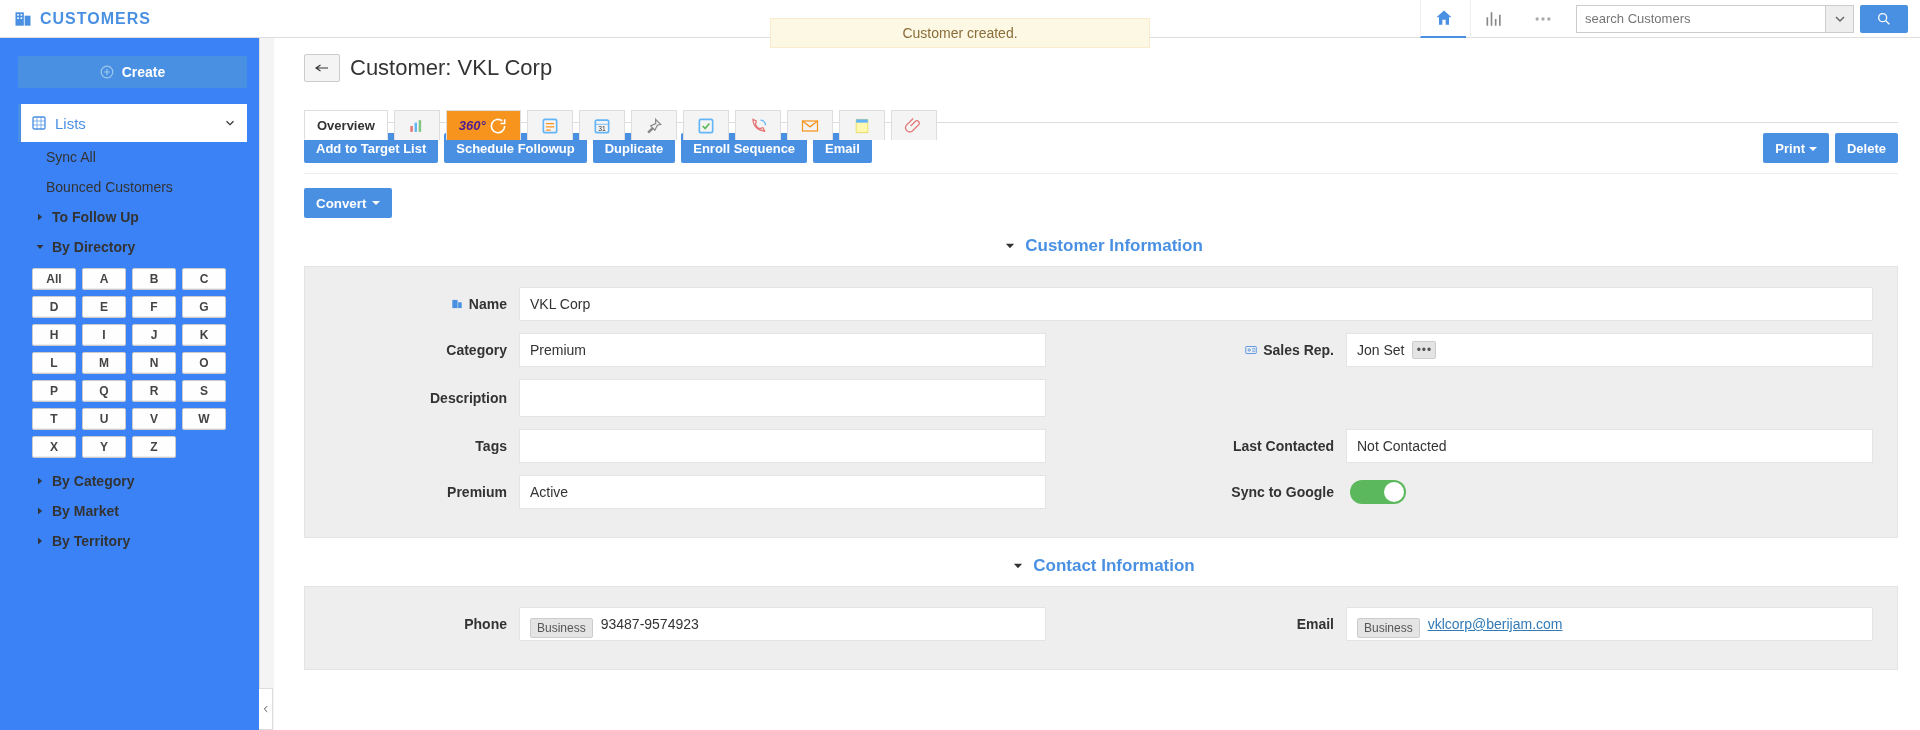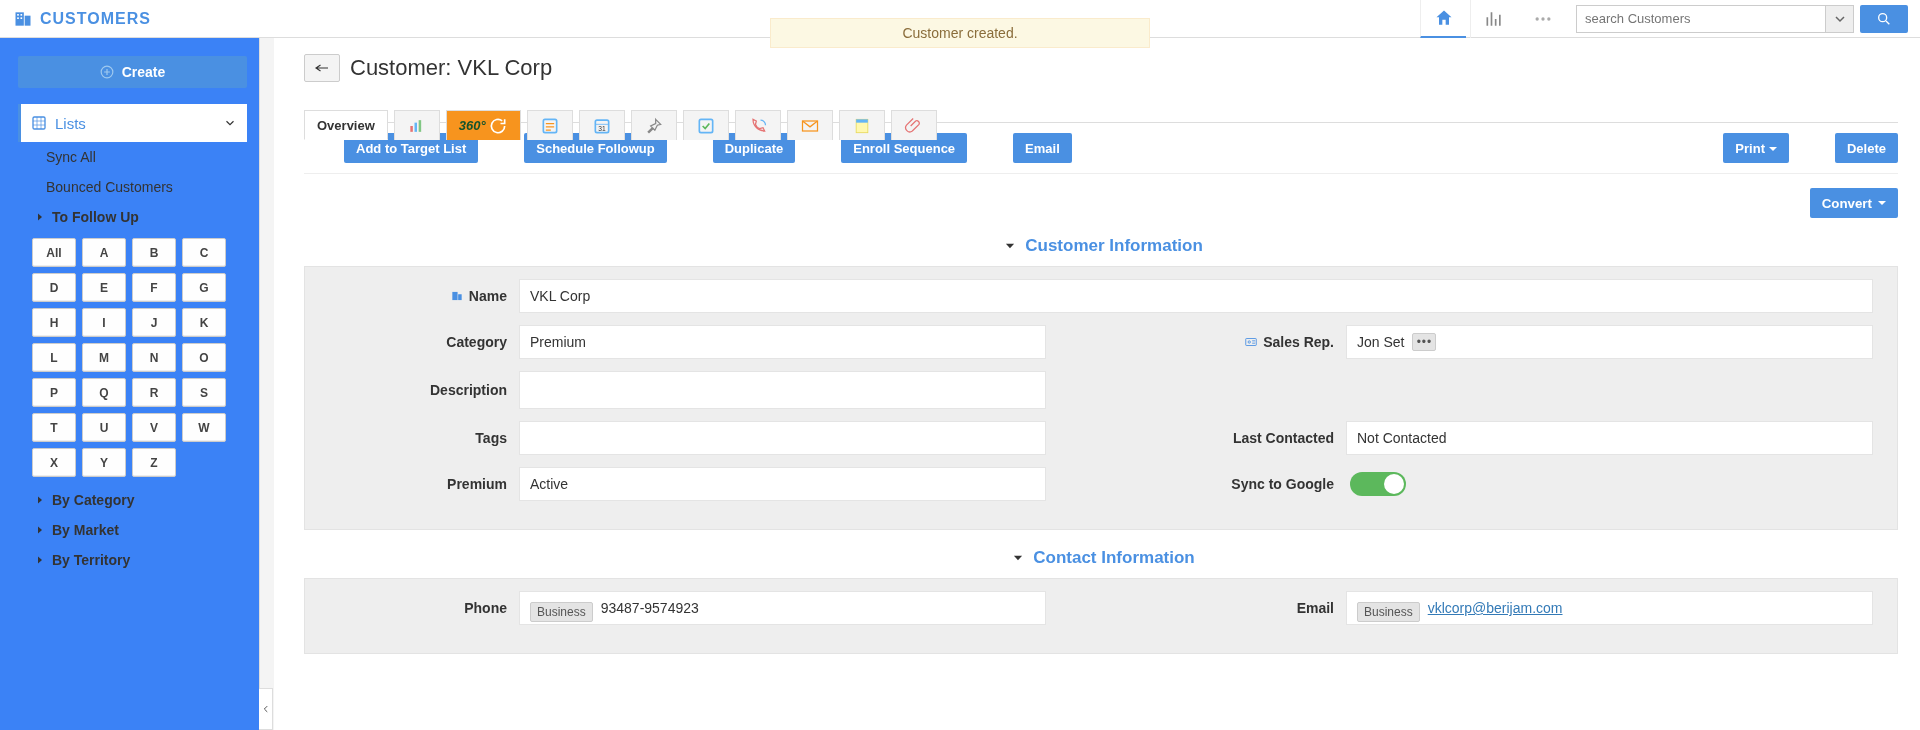--- a/index.html
+++ b/index.html
@@ -27,51 +27,51 @@
   .create-btn { display: flex; align-items: center; justify-content: center; gap: 8px; width: 100%; height: 32px; background: #4a90e2; color: #fff; border: none; font-size: 14px; font-weight: bold; cursor: pointer; border-radius: 2px; }
   .create-btn svg { width: 14px; height: 14px; fill: #9fc9ef; }
   .lists-box { margin-top: 16px; background: #fff; border-left: 3px solid #4a90e2; display: flex; align-items: center; height: 38px; padding: 0 10px; cursor: pointer; }
   .lists-box svg.cal { width: 16px; height: 16px; fill: #4a90e2; margin-right: 8px; }
   .lists-box .label { color: #4a90e2; font-size: 15px; flex: 1; }
   .lists-box svg.chev { width: 14px; height: 14px; fill: #555; }
   .side-item { display: flex; align-items: center; height: 30px; padding-left: 28px; font-size: 14px; color: #333; cursor: pointer; }
   .side-item.bold { font-weight: bold; padding-left: 16px; }
   .side-item svg { width: 12px; height: 12px; margin-right: 6px; fill: #333; }
   .alpha-grid { display: grid; grid-template-columns: repeat(4, 44px); gap: 6px; padding-left: 14px; margin-top: 6px; margin-bottom: 8px; }
-  .alpha-btn { height: 29px; border: 1px solid #ccc; background: #fefefe; display: flex; align-items: center; justify-content: center; font-size: 12px; font-weight: bold; color: #444; cursor: pointer; border-radius: 2px; box-shadow: inset 0 -1px 0 #eee; }
+  .alpha-btn { height: 22px; border: 1px solid #ccc; background: #fefefe; display: flex; align-items: center; justify-content: center; font-size: 12px; font-weight: bold; color: #444; cursor: pointer; border-radius: 2px; box-shadow: inset 0 -1px 0 #eee; }
   .collapse-handle { position: absolute; right: -12px; top: 50%; transform: translateY(-50%); width: 14px; height: 42px; background: #fff; border: 1px solid #ddd; border-left: none; display: flex; align-items: center; justify-content: center; cursor: pointer; }
   .collapse-handle svg { width: 10px; height: 10px; }
   
   
   .main { flex: 1; background: #fff; padding: 10px 22px 22px 30px; overflow-y: auto; min-width: 0; }
   .title-row { display: flex; align-items: center; gap: 10px; margin-bottom: 10px; margin-top:6px;}
   .back-btn { width: 36px; height: 28px; border: 1px solid #ccc; background: #f4f4f4; display: flex; align-items: center; justify-content: center; cursor: pointer; border-radius: 2px; }
   .back-btn svg { width: 18px; height: 12px; }
   .page-title { font-size: 22px; font-weight: normal; color: #333; }
   
   .tabstrip { display: flex; gap: 6px; border-bottom: 1px solid #ddd; }
   .tab { height: 30px; padding: 0 12px; display: flex; align-items: center; justify-content: center; background: #f4f4f4; border: 1px solid #ddd; border-bottom: none; cursor: pointer; position: relative; top: 18px; }
   .tab.overview { background: #fff; font-weight: bold; border-bottom: 1px solid #fff; }
-  .tab.deg360 { background: #f7941e; color: #14532d; font-style: italic; font-weight: bold; justify-content: space-between; }
+  .tab.deg360 { background: #f7941e; color: #4c1d95; font-style: italic; font-weight: bold; justify-content: space-between; }
   .tab svg { width: 20px; height: 20px; }
   
   .action-row { display: flex; align-items: center; gap: 6px; padding: 10px 0; border-bottom: 1px solid #eee; }
-  .blue-btn { background: #4a90e2; color: #fff; border: none; height: 30px; padding: 0 12px; font-size: 13px; font-weight: bold; cursor: pointer; border-radius: 2px; margin-left: 40px; }
+  .blue-btn { background: #4a90e2; color: #fff; border: none; height: 30px; padding: 0 12px; font-size: 13px; font-weight: bold; cursor: pointer; border-radius: 2px; }
   .spacer { flex: 1; }
   .print-btn::after { content: ""; display: inline-block; border: 4px solid transparent; border-top-color: #fff; margin-left: 4px; position: relative; top: 2px; }
   
-  .convert-row { display: flex; justify-content: flex-end; margin-top: 14px; }
+  .convert-row { display: flex; justify-content: flex-start; margin-top: 14px; }
   .convert-btn { background: #4a90e2; color: #fff; border: none; height: 30px; padding: 0 12px; font-weight: bold; cursor: pointer; border-radius: 2px; display:flex; align-items:center; }
   .convert-btn::after { content: ""; display: inline-block; border: 4px solid transparent; border-top-color: #fff; margin-left: 6px; position: relative; top: 2px; }
   
   .section-h { display: flex; align-items: center; gap: 8px; margin: 18px 0 10px 4px; justify-content: center; }
   .section-h svg { width: 14px; height: 14px; fill: #333; }
   .section-h .t { color: #4a90e2; font-size: 17px; font-weight: bold; }
   
-  .panel { background: #eee; border: 1px solid #e3e3e3; padding: 12px 24px 16px; }
+  .panel { background: #eee; border: 1px solid #e3e3e3; padding: 20px 24px 16px; }
   .form-row { display: flex; gap: 110px; margin-bottom: 12px; }
   .form-col { flex: 1; display: flex; align-items: center; min-width: 0; }
   .field-label { width: 190px; text-align: right; font-size: 14px; font-weight: bold; color: #333; padding-right: 12px; display: flex; align-items: center; justify-content: flex-end; gap: 4px; }
   .field-label svg { width: 16px; height: 14px; }
   .field-value { flex: 1; background: #fff; border: 1px solid #e4e4e4; height: 34px; display: flex; align-items: center; padding: 0 10px; font-size: 14px; color: #333; gap: 8px; min-width:0; }
   .field-value.tall { height: 38px; align-items: flex-start; padding-top: 8px; }
   .badge { background: #e4e4e4; border: 1px solid #ccc; padding: 2px 6px; font-size: 12px; color:#555; border-radius:2px;margin-top:8px;}
   .dots-btn { background: #e4e4e4; border:1px solid #ccc; width: 24px; height: 18px; display:flex; align-items:center; justify-content:center; font-size:12px; letter-spacing:1px; color:#555; cursor:pointer; border-radius:2px;}
   .link { color: #337ab7; text-decoration: underline; cursor: pointer; }
   
@@ -151,20 +151,26 @@
           <path d="M6 9l6 6 6-6" fill="none" stroke="#333" stroke-width="2"></path>
         </svg>
     </div>
     <div class="side-item">Sync All</div>
     <div class="side-item">Bounced Customers</div>
     <div class="side-item bold">
       <svg viewBox="0 0 24 24">
           <path d="M8 5l8 7-8 7" fill="#333"></path>
         </svg>
       <span>To Follow Up</span>
+    </div>
+    <div class="side-item bold">
+      <svg viewBox="0 0 24 24">
+          <path d="M5 8l7 8 7-8" fill="#333"></path>
+        </svg>
+      <span>By Directory</span>
     </div>
     <div class="alpha-grid">
       <div class="alpha-btn">All</div>
       <div class="alpha-btn">A</div>
       <div class="alpha-btn">B</div>
       <div class="alpha-btn">C</div>
       <div class="alpha-btn">D</div>
       <div class="alpha-btn">E</div>
       <div class="alpha-btn">F</div>
       <div class="alpha-btn">G</div>

